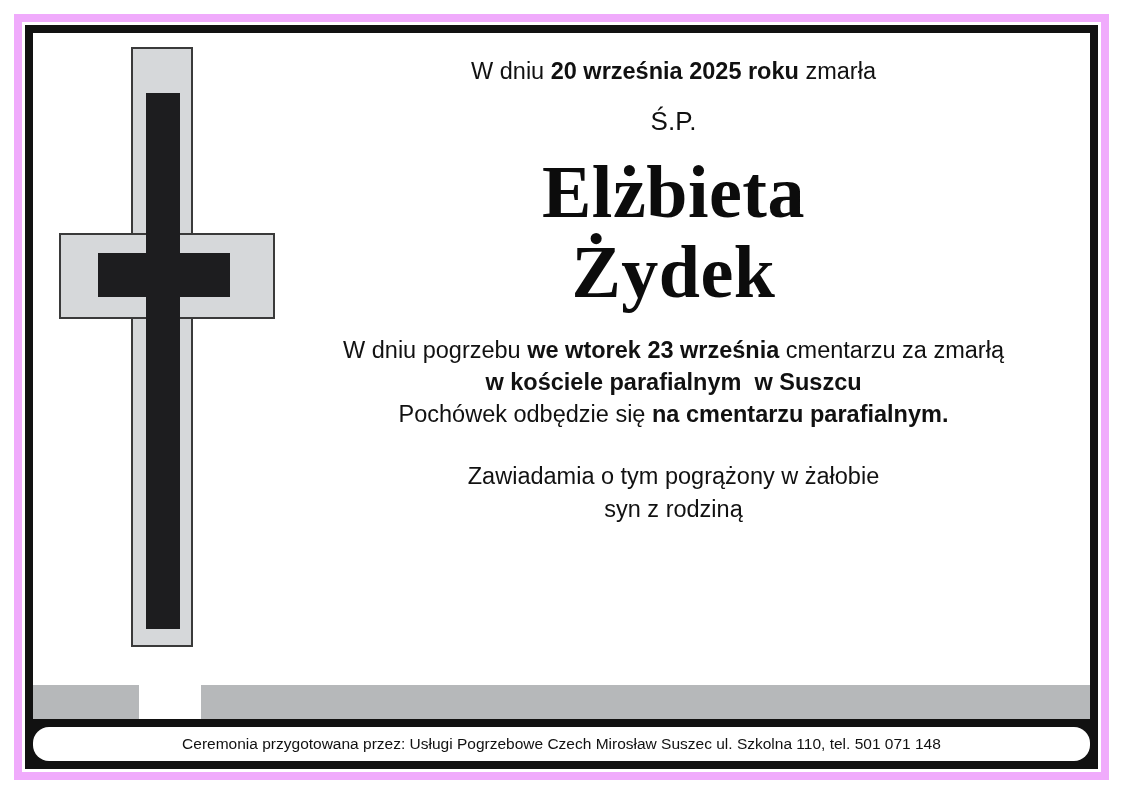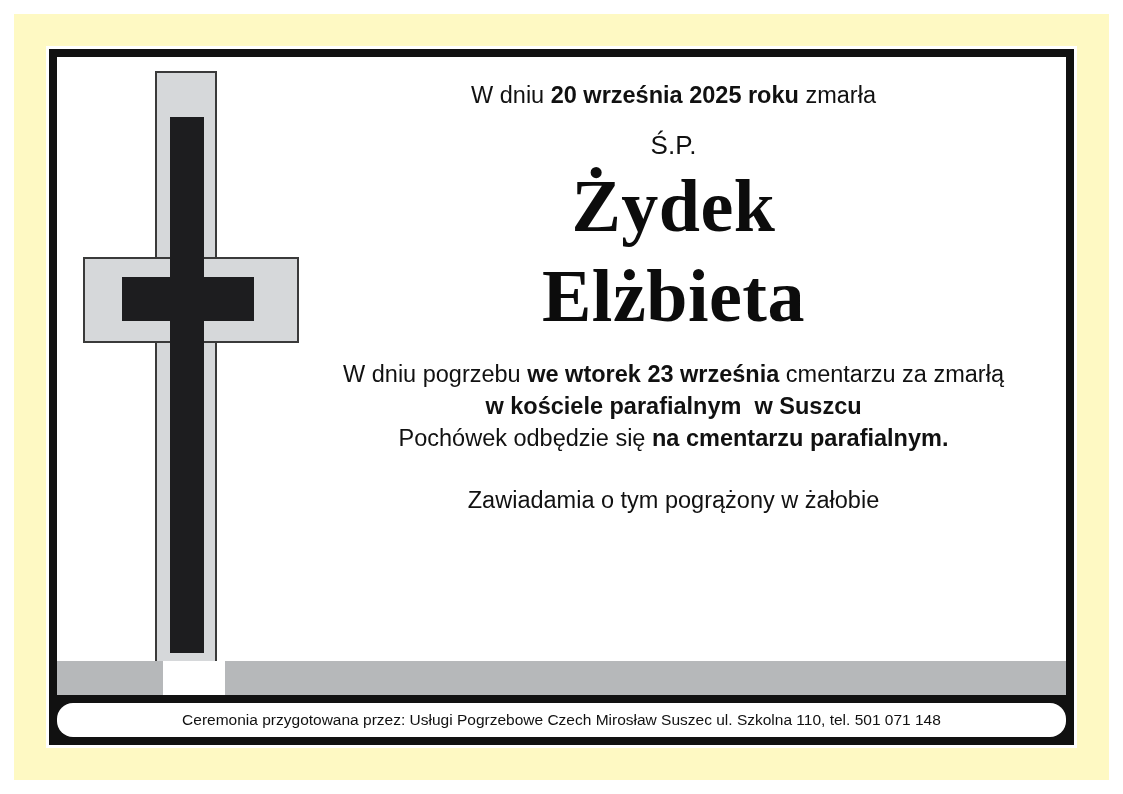--- a/index.html
+++ b/index.html
@@ -23,23 +23,23 @@
     background: #ffffff;
     box-sizing: border-box;
     padding: 14px 14px 14px 14px;
   }
 
   
   .black-frame {
     position: relative;
     width: 100%;
     height: 100%;
-    background: #fef9c3;
-    box-sizing: border-box;
-    padding: 32px;
+    background: #f0abfc;
+    box-sizing: border-box;
+    padding: 8px;
   }
 
   
   .white-rule {
     position: relative;
     width: 100%;
     height: 100%;
     background: #ffffff;
     box-sizing: border-box;
     padding: 3px;
@@ -228,36 +228,37 @@
               </div>
             </div>
 
             <div class="text-col">
 
               <div class="line"><span>W dniu </span><b>20 września 2025 roku</b><span> zmarła</span></div>
 
 
               <div class="sp">Ś.P.</div>
 
+              <div class="name first">Elżbieta</div>
               <div class="name last">Żydek</div>
-              <div class="name first">Elżbieta</div>
 
               <div class="funeral-block">
                 <div class="line"><span>W dniu pogrzebu </span><b>we wtorek 23 września</b><span> cmentarzu za zmarłą</span></div>
 
 
                 <div class="line"><b>w kościele parafialnym  w Suszcu</b></div>
 
 
 
                 <div class="line"><span>Pochówek odbędzie się </span><b>na cmentarzu parafialnym.</b><span></span></div>
               </div>
 
               <div class="announce-block">
                 <div class="line">Zawiadamia o tym pogrążony w żałobie</div>
+                <div class="line">syn z rodziną</div>
               </div>
 
             </div>
           </div>
 
           <div class="ground">
             <div class="ground-left"></div>
             <div class="ground-gap"></div>
             <div class="ground-right"></div>
           </div>

